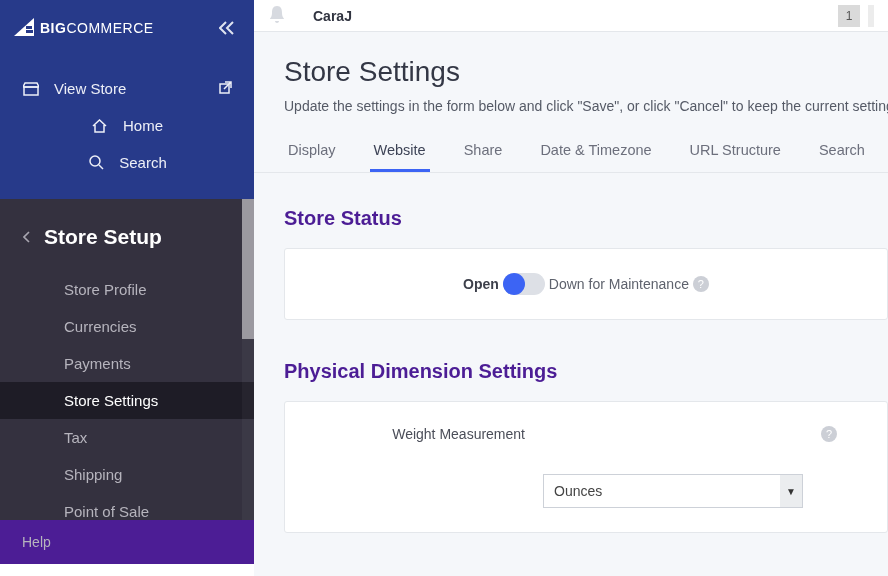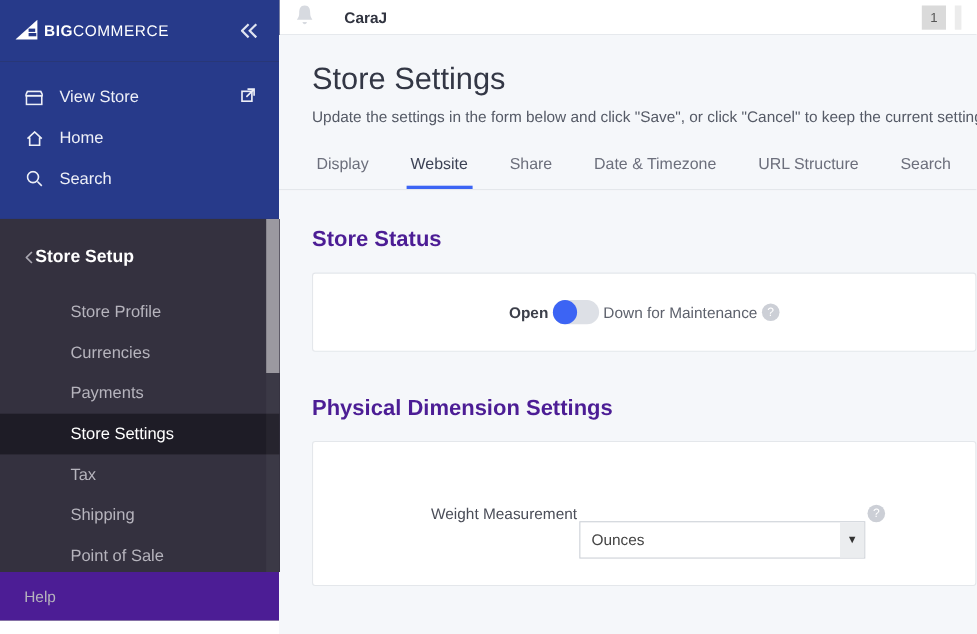--- a/index.html
+++ b/index.html
@@ -25,42 +25,42 @@
   }
   .brand { display:flex; align-items:center; color:#fff; font-weight:700; letter-spacing:.5px; font-size:14px; }
   .brand svg { margin-right: 2px; }
   .collapse-btn { width:26px;height:26px;display:flex;align-items:center;justify-content:center;cursor:pointer;color:#dfe3f0;}
 
   .side-primary {
     background:#273A8A; padding: 14px 0 18px 0;
   }
   .p-item {
     display:flex; align-items:center; padding: 10px 22px; color:#EDEFF7; font-size:15px; cursor:pointer;
-    justify-content: flex-start; gap: 14px;
+    justify-content: center; gap: 14px;
   }
   .p-item .external { margin-left:auto; }
   .p-item .ico { width:18px; display:flex; justify-content:center; }
 
   .side-scroll {
     flex:1; overflow-y:auto; position:relative; background:#34313f;
     padding-top: 18px;
   }
   
   .faux-scroll {
     position:absolute; right:0; top:0; width:12px; height:100%;
     background: rgba(255,255,255,0.04);
   }
   .faux-thumb {
     position:absolute; right:0; top:0; width:12px; height:140px;
     background:#9b99a0;
   }
 
   .section-title {
-    display:flex; align-items:center; color:#fff; font-weight:700;
-    font-size:16px; padding: 8px 22px 22px 22px; cursor:pointer;
+    display:flex; align-items:center; gap:12px; color:#fff; font-weight:700;
+    font-size:21px; padding: 8px 22px 22px 22px; cursor:pointer;
   }
   .section-title .chev { width:10px; display:flex; justify-content:center; }
 
   .sub-item {
     padding: 10px 22px 10px 64px; color:#B6B4BD; font-size:15px; cursor:pointer;
   }
   .sub-item.active { background:#1E1C26; color:#fff; }
 
   .side-footer {
     height:44px; background:#4c1d95; color:#B6B4BD; font-size:14px;
@@ -101,21 +101,21 @@
   .status-row .lbl { font-size:14px; font-weight:700; color:#3C3F4A; }
   .status-row .lbl.maint { font-weight:400; color:#5E626D; }
   .toggle {
     width:42px; height:22px; border-radius:11px; background:#DDE0E6; position:relative; cursor:pointer;
   }
   .toggle .knob {
     width:22px; height:22px; border-radius:50%; background:#3C64F4; position:absolute; left:0; top:0;
   }
   .help { width:16px;height:16px;border-radius:50%;background:#CCCFD6;color:#fff;font-size:11px;display:flex;align-items:center;justify-content:center; }
 
-  .form-row { display:flex; align-items:center; gap:2px; }
+  .form-row { display:flex; gap:18px; }
   .form-row .flabel { width:220px; text-align:right; color:#4B4E59; font-size:14px; }
   .select {
     position:relative; width:260px; height:34px; border:1px solid #CDD1D8; background:#fff;
     display:flex; align-items:center; padding:0 10px; font-size:14px; color:#444; cursor:pointer;margin-top:48px;
   }
   .select .arrow {
     position:absolute; right:0; top:0; width:22px; height:32px; background:#EBEDEF;
     display:flex; align-items:center; justify-content:center; font-size:10px; color:#333;
   }
 </style>

